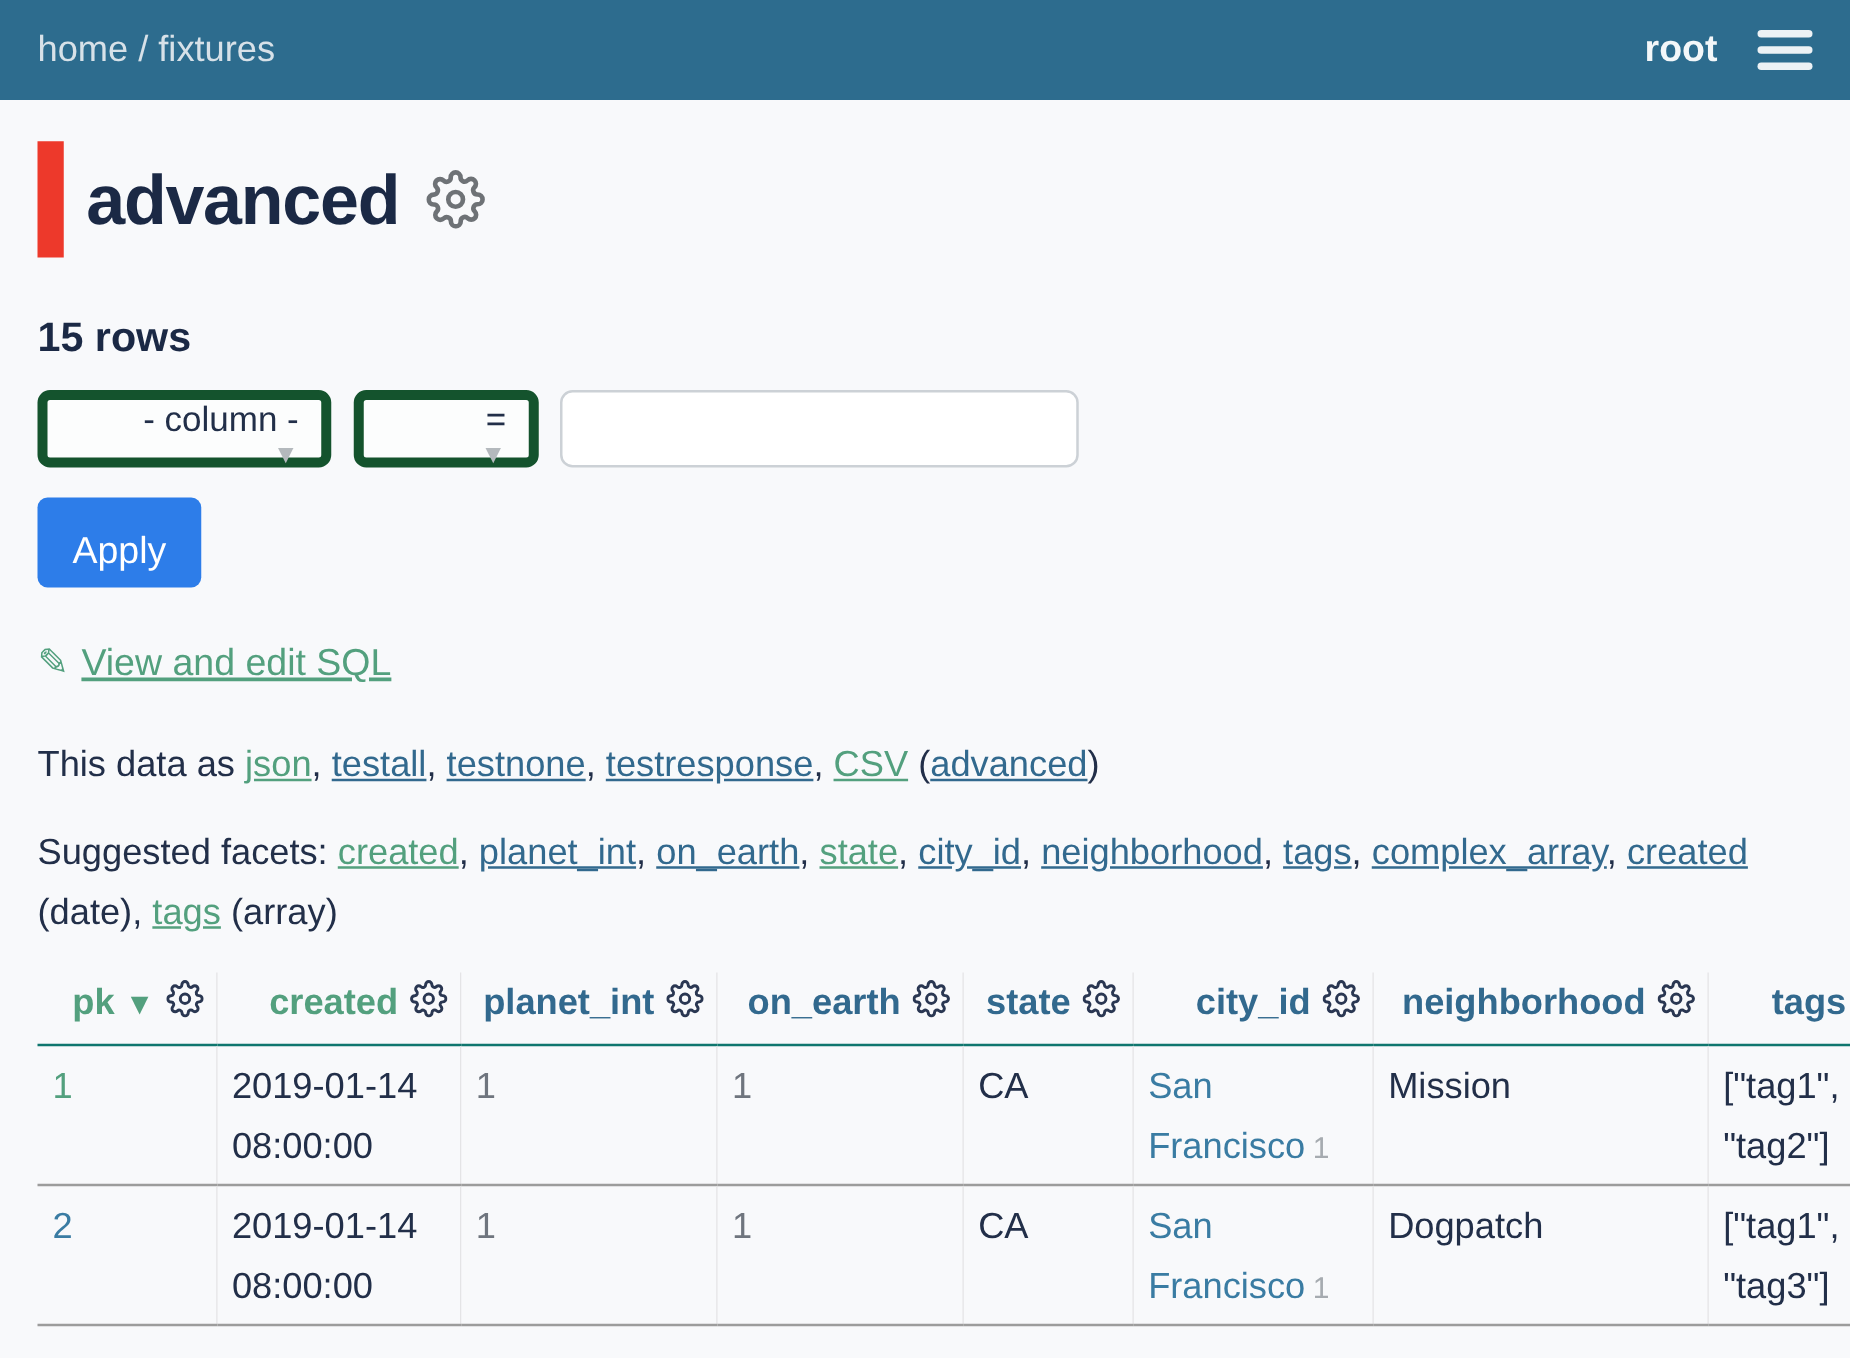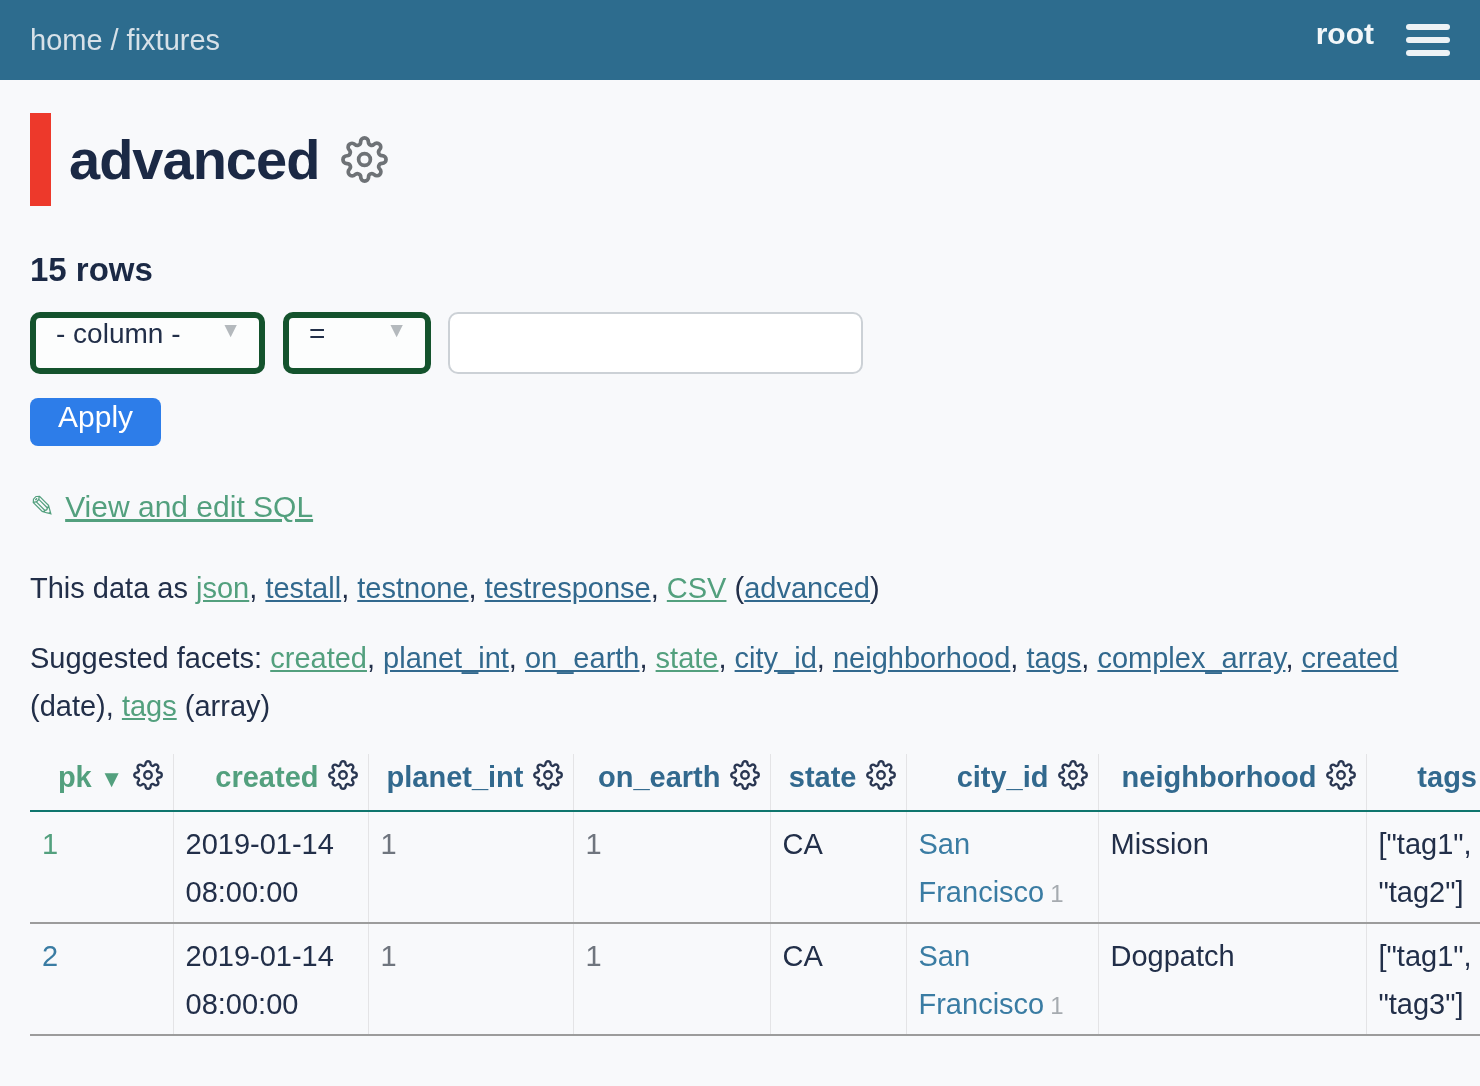--- a/index.html
+++ b/index.html
@@ -14,21 +14,21 @@
   .lk-b{color:#32698e;text-decoration:underline;}
 
   
   .topnav{
     height:80px;background:#2d6c8e;display:flex;align-items:center;
     justify-content:space-between;padding:0 30px;box-sizing:border-box;
   }
   .breadcrumb{font-size:29px;color:#d7e1e8;}
   .breadcrumb a{color:#d7e1e8;text-decoration:none;}
   .bc-sep{margin:0 8px;}
-  .nav-right{display:flex;align-items:flex-start;}
+  .nav-right{display:flex;align-items:center;}
   .root-label{color:#f3f7f9;font-weight:bold;font-size:30px;}
   .hamburger{margin-left:32px;width:44px;cursor:pointer;}
   .hamburger span{display:block;height:6px;border-radius:3px;background:#edf2f5;margin:7px 0;}
 
   main{padding:0 30px;}
 
   
   .title-row{margin-top:33px;display:flex;align-items:center;}
   .accent-bar{width:21px;height:93px;background:#ed392b;}
   h1{font-size:56px;line-height:56px;margin:0 0 0 18px;color:#1b2945;font-weight:bold;letter-spacing:-1px;}
@@ -38,35 +38,35 @@
   
   .meta-line{margin-top:28px;font-size:29px;}
   .meta-line .dot{margin:0 6px;}
 
   
   .rows-heading{margin-top:45px;font-size:33px;font-weight:bold;color:#1b2945;}
 
   
   .filter-row{margin-top:23px;display:flex;align-items:flex-start;}
   .select{
-    height:62px;background:#fcfdfd;border:6px solid #14532d;border-radius:10px;
-    display:flex;align-items:flex-start;justify-content:space-between;
-    padding:0 18px 0 20px;font-size:28px;box-sizing:border-box;cursor:pointer;
+    height:62px;background:#fcfdfd;border:8px solid #14532d;border-radius:10px;
+    display:flex;align-items:flex-end;justify-content:space-between;
+    padding:0 18px 0 20px;font-size:28px;box-sizing:border-box;cursor:pointer;flex-direction:column;
   }
   .select-column{width:235px;margin-right:18px;}
   .select-op{width:148px;margin-right:17px;}
   .caret{color:#b4b9bd;font-size:21px;}
   .filter-input{
     width:415px;height:62px;box-sizing:border-box;background:#ffffff;
     border:2px solid #ccd1d6;border-radius:10px;font-size:28px;padding:0 16px;
     color:#222f49;outline:none;
   }
   .apply-btn{
     margin-top:24px;background:#2d7de9;color:#ffffff;border:none;border-radius:8px;
-    font-size:30px;padding:2px 28px 12px;cursor:pointer;
+    font-size:30px;padding:26px 28px 12px;cursor:pointer;
     font-family:"Liberation Sans","DejaVu Sans",sans-serif;
   }
 
   
   .sql-row{margin-top:43px;font-size:30px;}
   .pencil{color:#53a07e;margin-right:10px;text-decoration:none;display:inline-block;}
 
   
   .export-row{margin-top:48px;font-size:29px;}
   .facets-row{margin-top:29px;font-size:29px;line-height:48px;max-width:1424px;}

